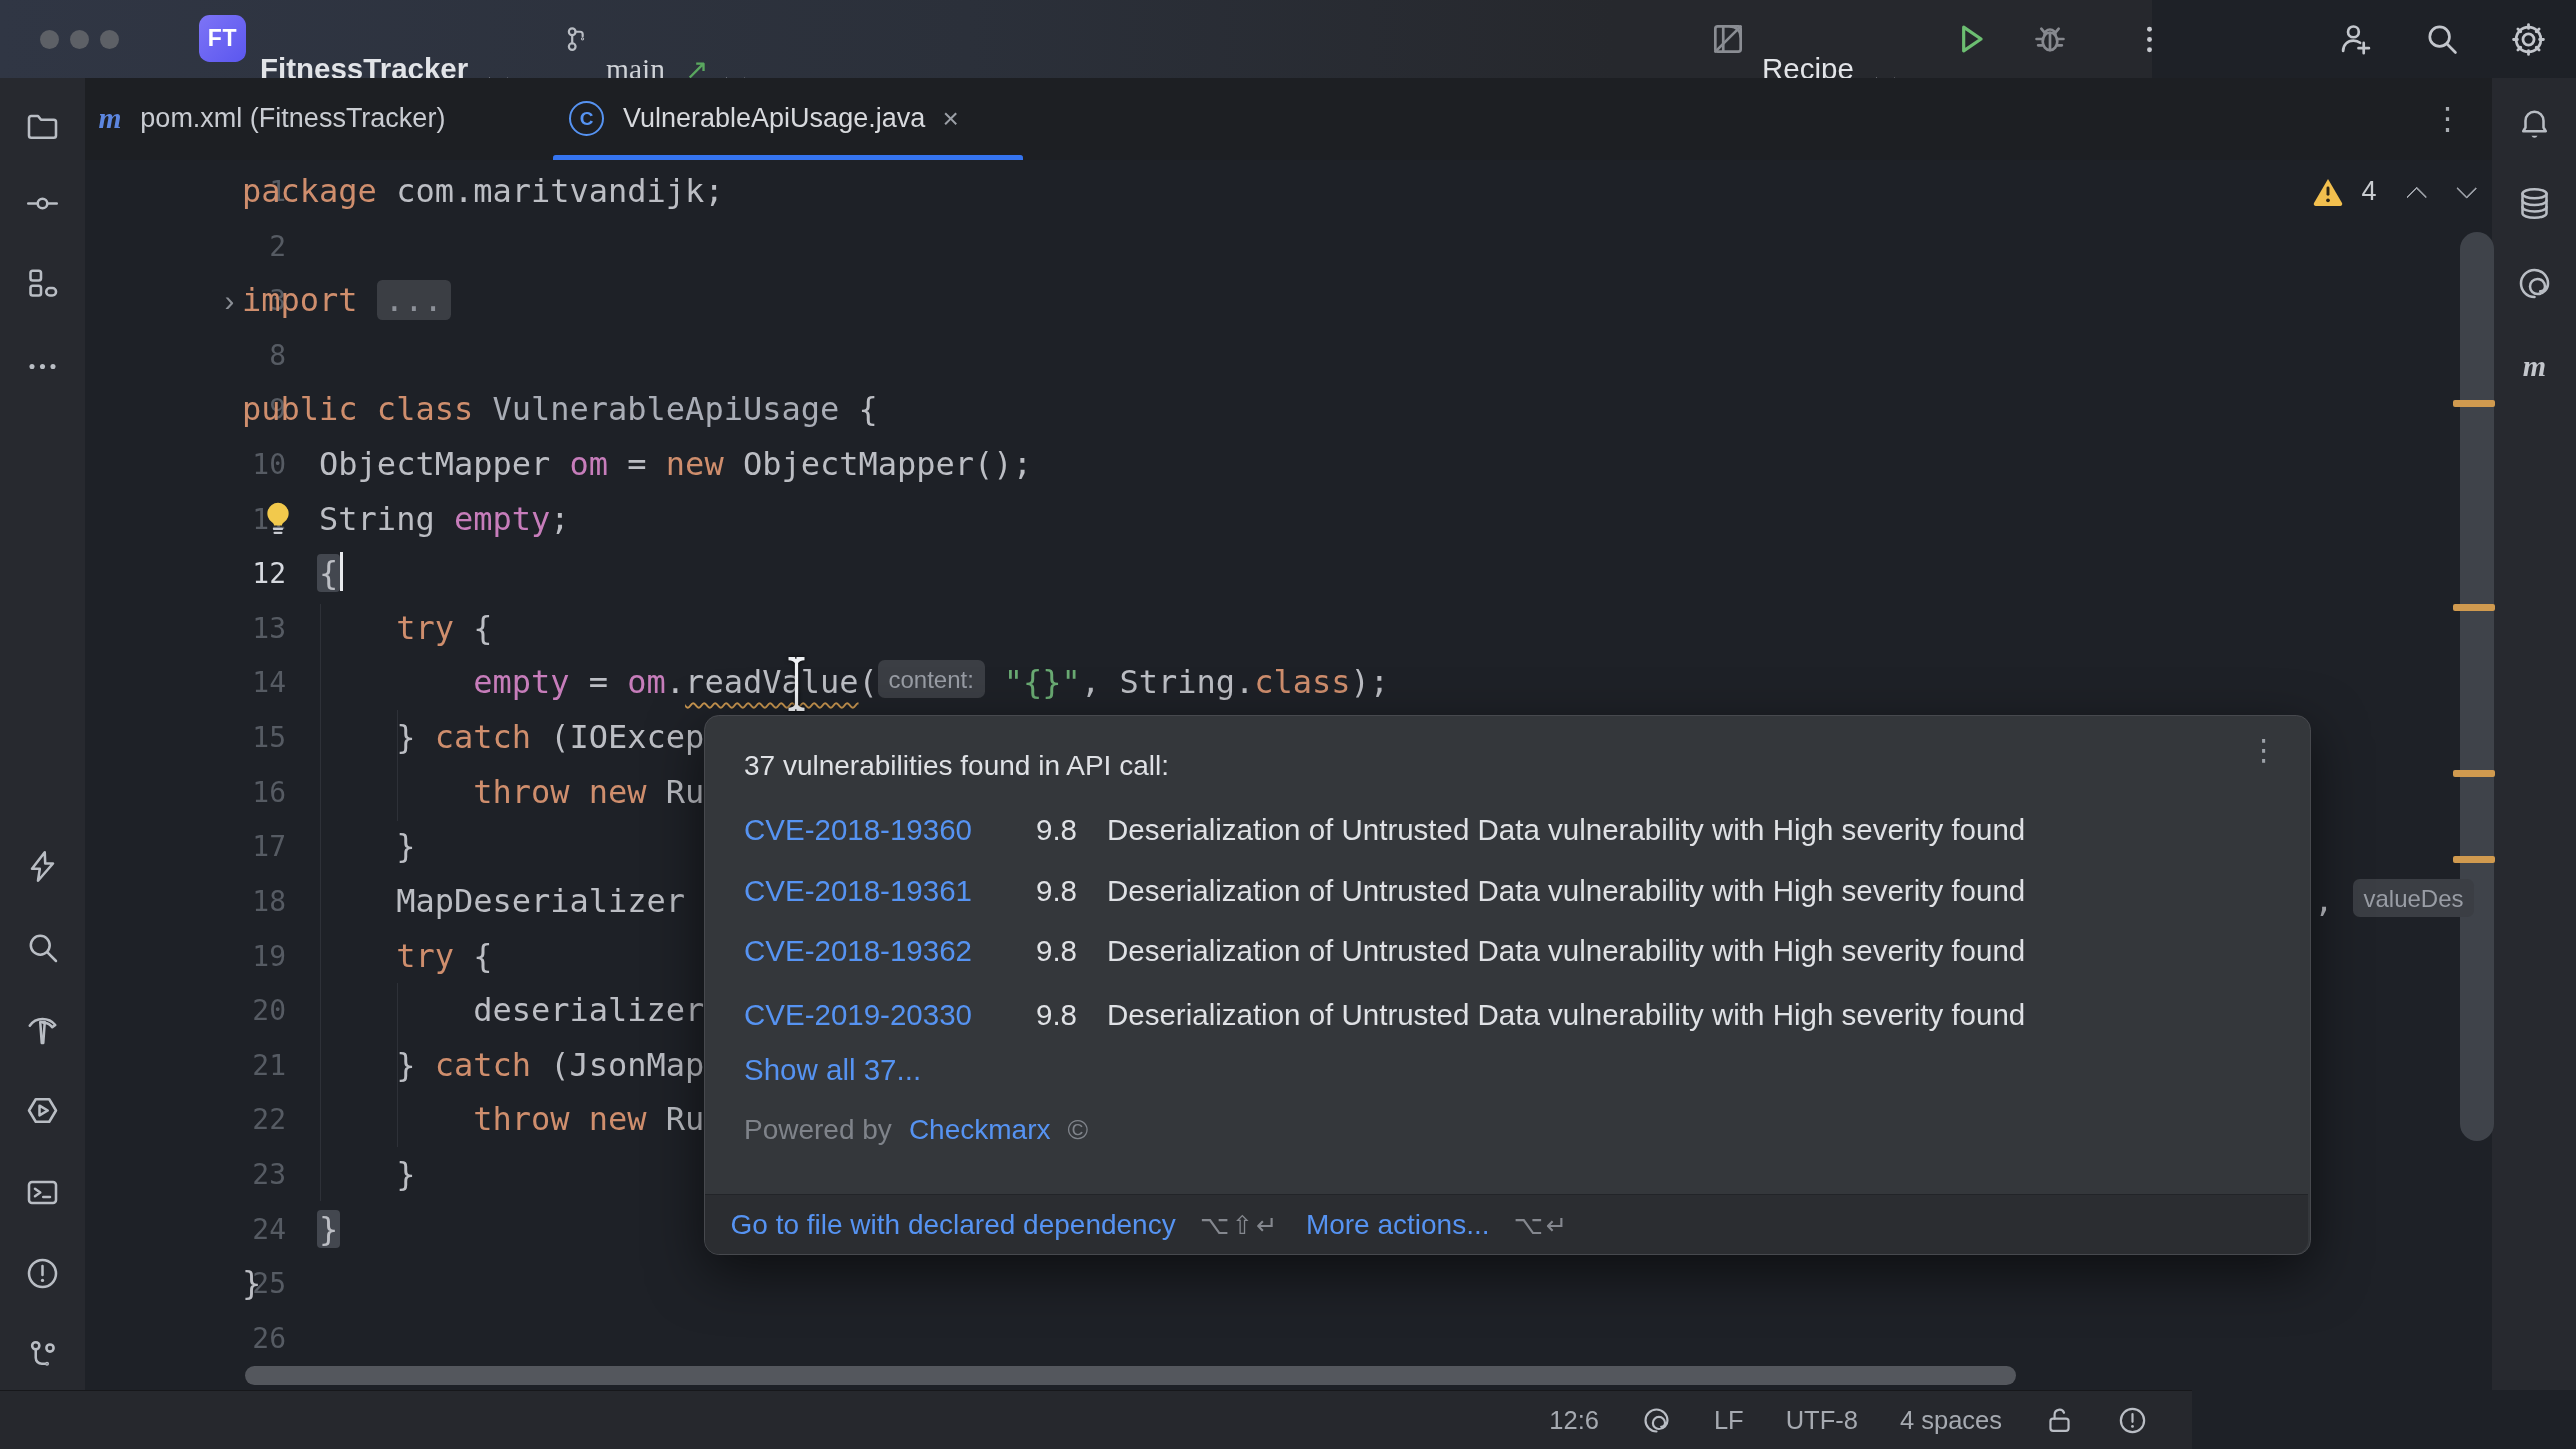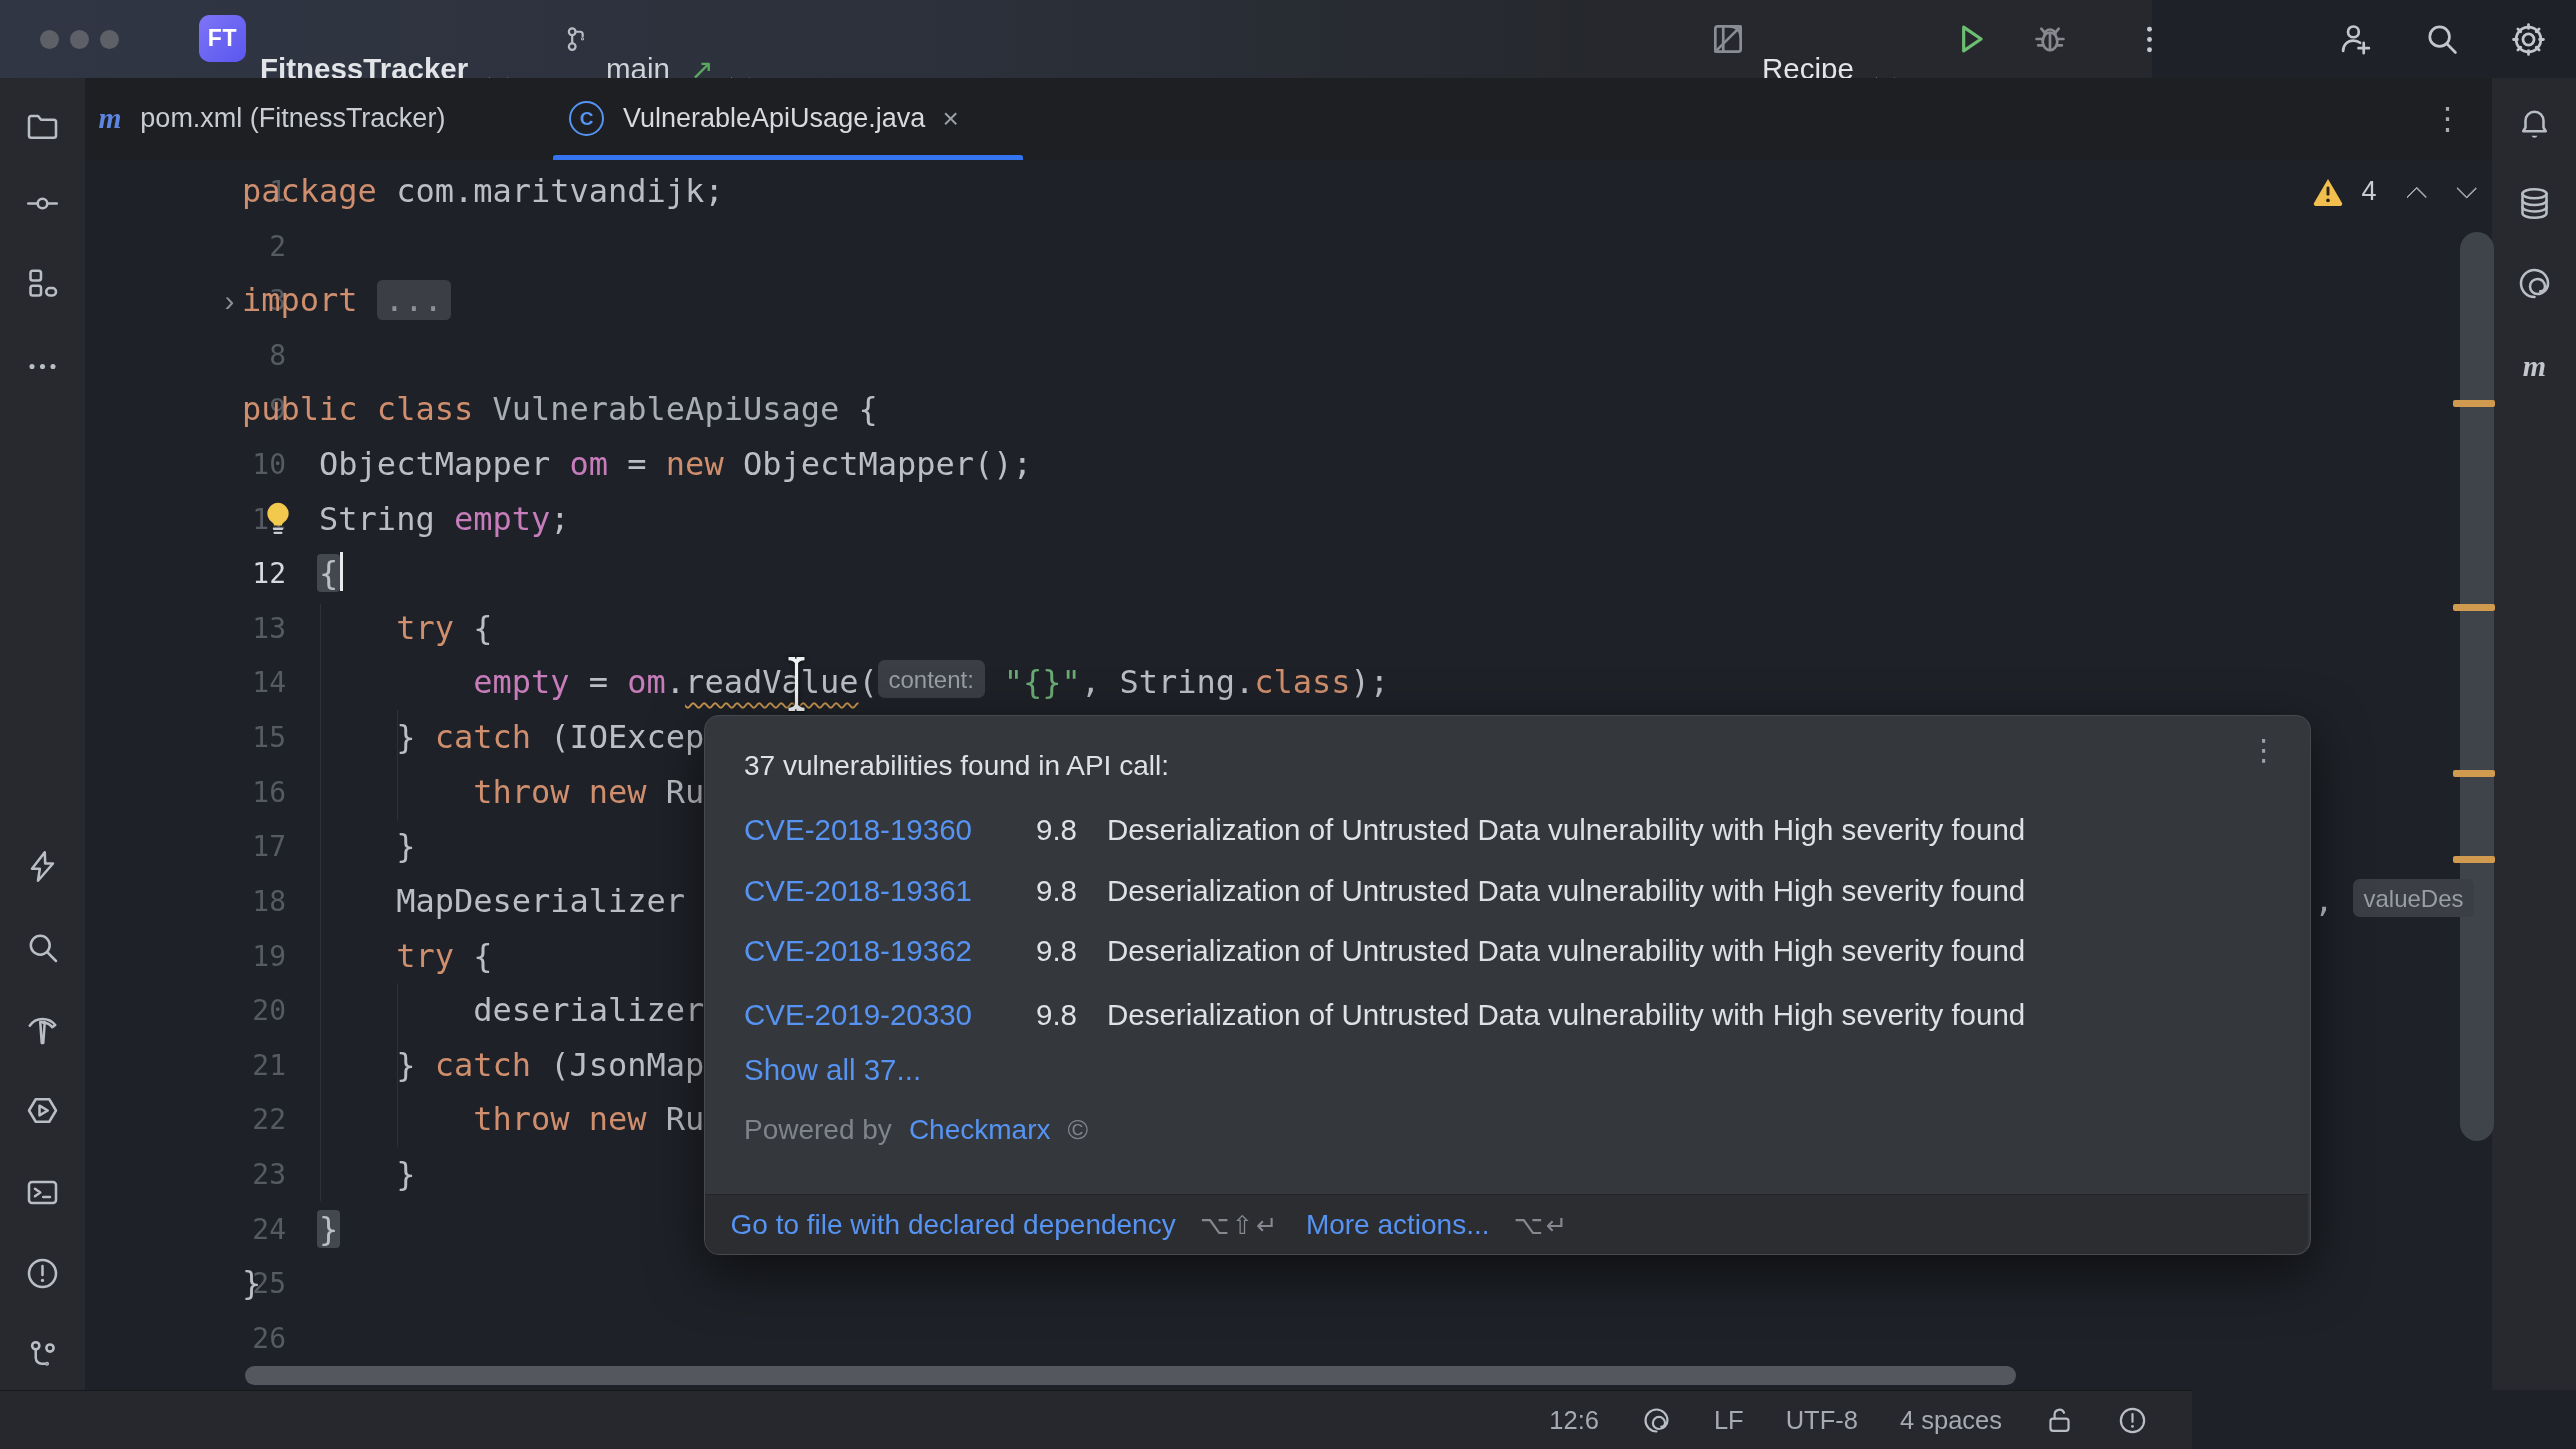--- a/index.html
+++ b/index.html
@@ -9,21 +9,21 @@
 
   
   #titlebar{left:0;top:0;width:2152px;height:78px;
     background:linear-gradient(90deg,#303644 0%,#2b303a 45%,#26282d 75%,#26282d 100%);
     border-bottom:0.7px solid #17181b;}
   .tl-dot{width:19px;height:19px;border-radius:50%;background:#5d6066;top:29.5px;}
   #ft-badge{left:199px;top:15.4px;width:47px;height:47px;border-radius:10.7px;
     background:linear-gradient(135deg,#7d74f6,#5b57ef);color:#fff;font-weight:700;font-size:23px;
     display:flex;align-items:center;justify-content:center;letter-spacing:0.7px;}
   .tb-text{top:8px;height:78px;display:flex;align-items:flex-end;font-size:29.5px;color:#e2e4e8;}
-  .tb-dim{color:#cfd2d7;}
+  .tb-dim{color:#cfd2d7;font-family:Liberation Serif, serif;}
   .chev{display:inline-block;width:13.4px;height:13.4px;border-right:2.7px solid #9da1a8;border-bottom:2.7px solid #9da1a8;
     transform:rotate(45deg);border-radius:1.3px;}
   .green-arrow{color:#5aa75f;font-size:28px;}
   .tb-icon{top:0;height:78px;display:flex;align-items:center;}
 
   
   .strip{top:78px;width:85px;height:1312px;background:#27292f;}
   #left-strip{left:0;border-right:0.7px solid #191a1e;}
   #right-strip{left:2491px;border-left:0.7px solid #191a1e;}
   .strip-btn{position:absolute;left:50%;transform:translate(-50%,-50%);width:51px;height:51px;border-radius:9.4px;

